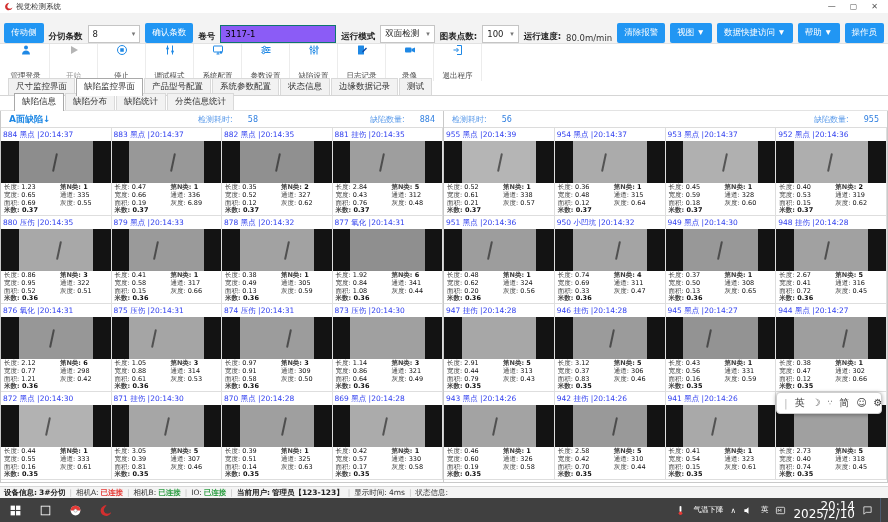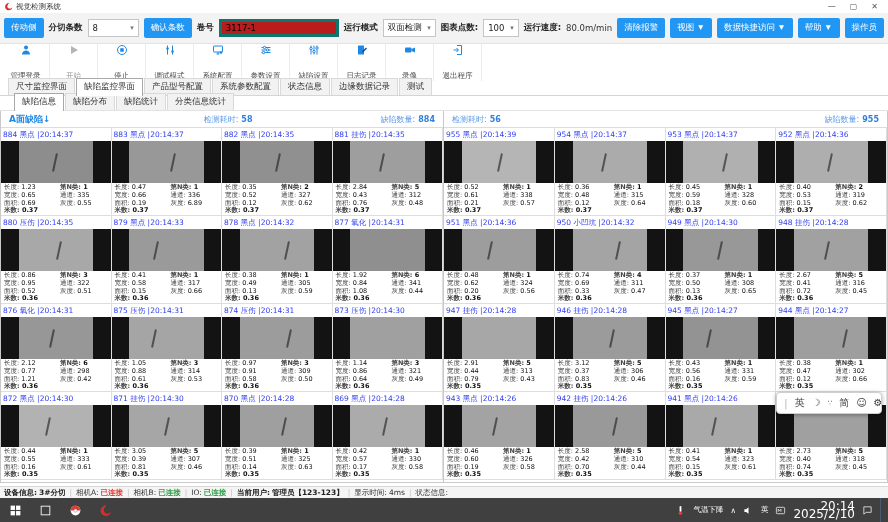--- a/index.html
+++ b/index.html
@@ -7,26 +7,26 @@
   body{font-family:"DejaVu Sans","Liberation Sans",sans-serif;font-size:9px;color:#222;background:#fff;position:relative}
 
   
   .titlebar{height:13px;display:flex;align-items:center;padding:0 4px;background:#fff}
   .titlebar .logo{width:9px;height:9px;margin-right:3px}
   .titlebar .title{font-size:7.5px;color:#333}
   .winbtns{margin-left:auto;display:flex;gap:14px;padding-right:6px}
   .winbtns span{font-size:8px;color:#555;cursor:default;line-height:13px}
 
   
-  .toolbar1{height:31px;background:#f3f3f3;display:flex;align-items:center;gap:5px;padding:0 4px;border-bottom:1px solid #e2e2e2}
+  .toolbar1{height:31px;background:#f3f3f3;display:flex;align-items:flex-end;gap:5px;padding:0 4px;border-bottom:1px solid #e2e2e2}
   .btn-blue{background:#2196f3;color:#fff;font-size:8.5px;padding:4px 7px;border-radius:2px;white-space:nowrap;border:none;cursor:pointer}
   .lbl{font-weight:bold;color:#222;font-size:8.5px;white-space:nowrap}
   .dd{background:#fff;border:1px solid #c5c5c5;height:18px;display:flex;align-items:center;gap:4px;padding:0 4px;font-size:8.5px;white-space:nowrap}
   .dd .arr{color:#777;font-size:7px}
-  .tb-input{background:#b91c1c;border:3px solid #0f766e;height:18px;width:128px;font-size:8.5px;padding:0 4px;font-family:inherit}
+  .tb-input{background:#8b5cf6;border:1px solid #0f766e;height:18px;width:128px;font-size:8.5px;padding:0 4px;font-family:inherit}
   .speedval{font-size:8.5px;color:#333;white-space:nowrap}
   .spacer{margin-left:auto}
 
   
   .toolbar2{height:37px;background:#fff;display:flex;align-items:stretch;padding:0 2px}
   .tbtn{width:48px;display:flex;flex-direction:column;align-items:center;justify-content:center;gap:15px;border-right:1px solid #ececec;cursor:pointer}
   .tbtn svg{width:16px;height:16px}
   .tbtn .tlab{font-size:7.5px;color:#4a4a4a;white-space:nowrap}
   .tbtn.disabled .tlab{color:#999}
 
@@ -36,21 +36,21 @@
   .tab.active{background:#fff;border-color:#a9a9a9;position:relative;top:1px;padding-bottom:3px}
   .subtabrow{height:15px;background:#fff;display:flex;align-items:flex-end;padding-left:14px;border-bottom:1px solid #e3e3e3}
 
   
   .panels{position:absolute;top:111px;left:0;width:888px;height:372px;display:flex}
   .panel{width:444px;border:1px solid #c9c9c9;border-top:none;display:flex;flex-direction:column}
   .panel+.panel{border-left:none}
   .panel-head{height:17px;display:flex;align-items:center;padding:0 8px;border-bottom:1px solid #dcdcdc}
   .panel-title{font-size:9px;font-weight:bold;color:#1e88e5;flex:1.1}
   .panel-mid{flex:1;font-size:8px;color:#5b9bea}
-  .panel-mid b,.panel-right b{font-weight:bold;color:#2f7fe0;margin-left:3px}
+  .panel-mid b,.panel-right b{font-weight:normal;color:#2f7fe0;margin-left:15px}
   .panel-right{font-size:8px;color:#5b9bea;text-align:right}
   .grid{flex:1;display:grid;grid-template-columns:repeat(4,1fr);grid-auto-rows:88px}
   .cell{border-right:1px solid #dedede;border-bottom:1px solid #dedede;overflow:hidden;cursor:pointer;background:#fff}
   .cell-head{height:13px;line-height:13px;padding:0 2px;font-size:7.5px;color:#3140ef;white-space:nowrap;overflow:hidden}
   .cell-img{height:42px;width:100%;position:relative;overflow:hidden;background:#9a9a9a}
   .cell-img .speck{position:absolute;top:28%;width:2px;height:45%;background:rgba(25,25,25,.6);transform:rotate(12deg);border-radius:1px}
   .cell-meta{display:flex;padding:1px 3px 0 3px;font-size:6.5px;line-height:7.8px;color:#333}
   .mcol1{width:54%}
   .mcol2{flex:1}
   .cell-meta .ml{color:#444}

